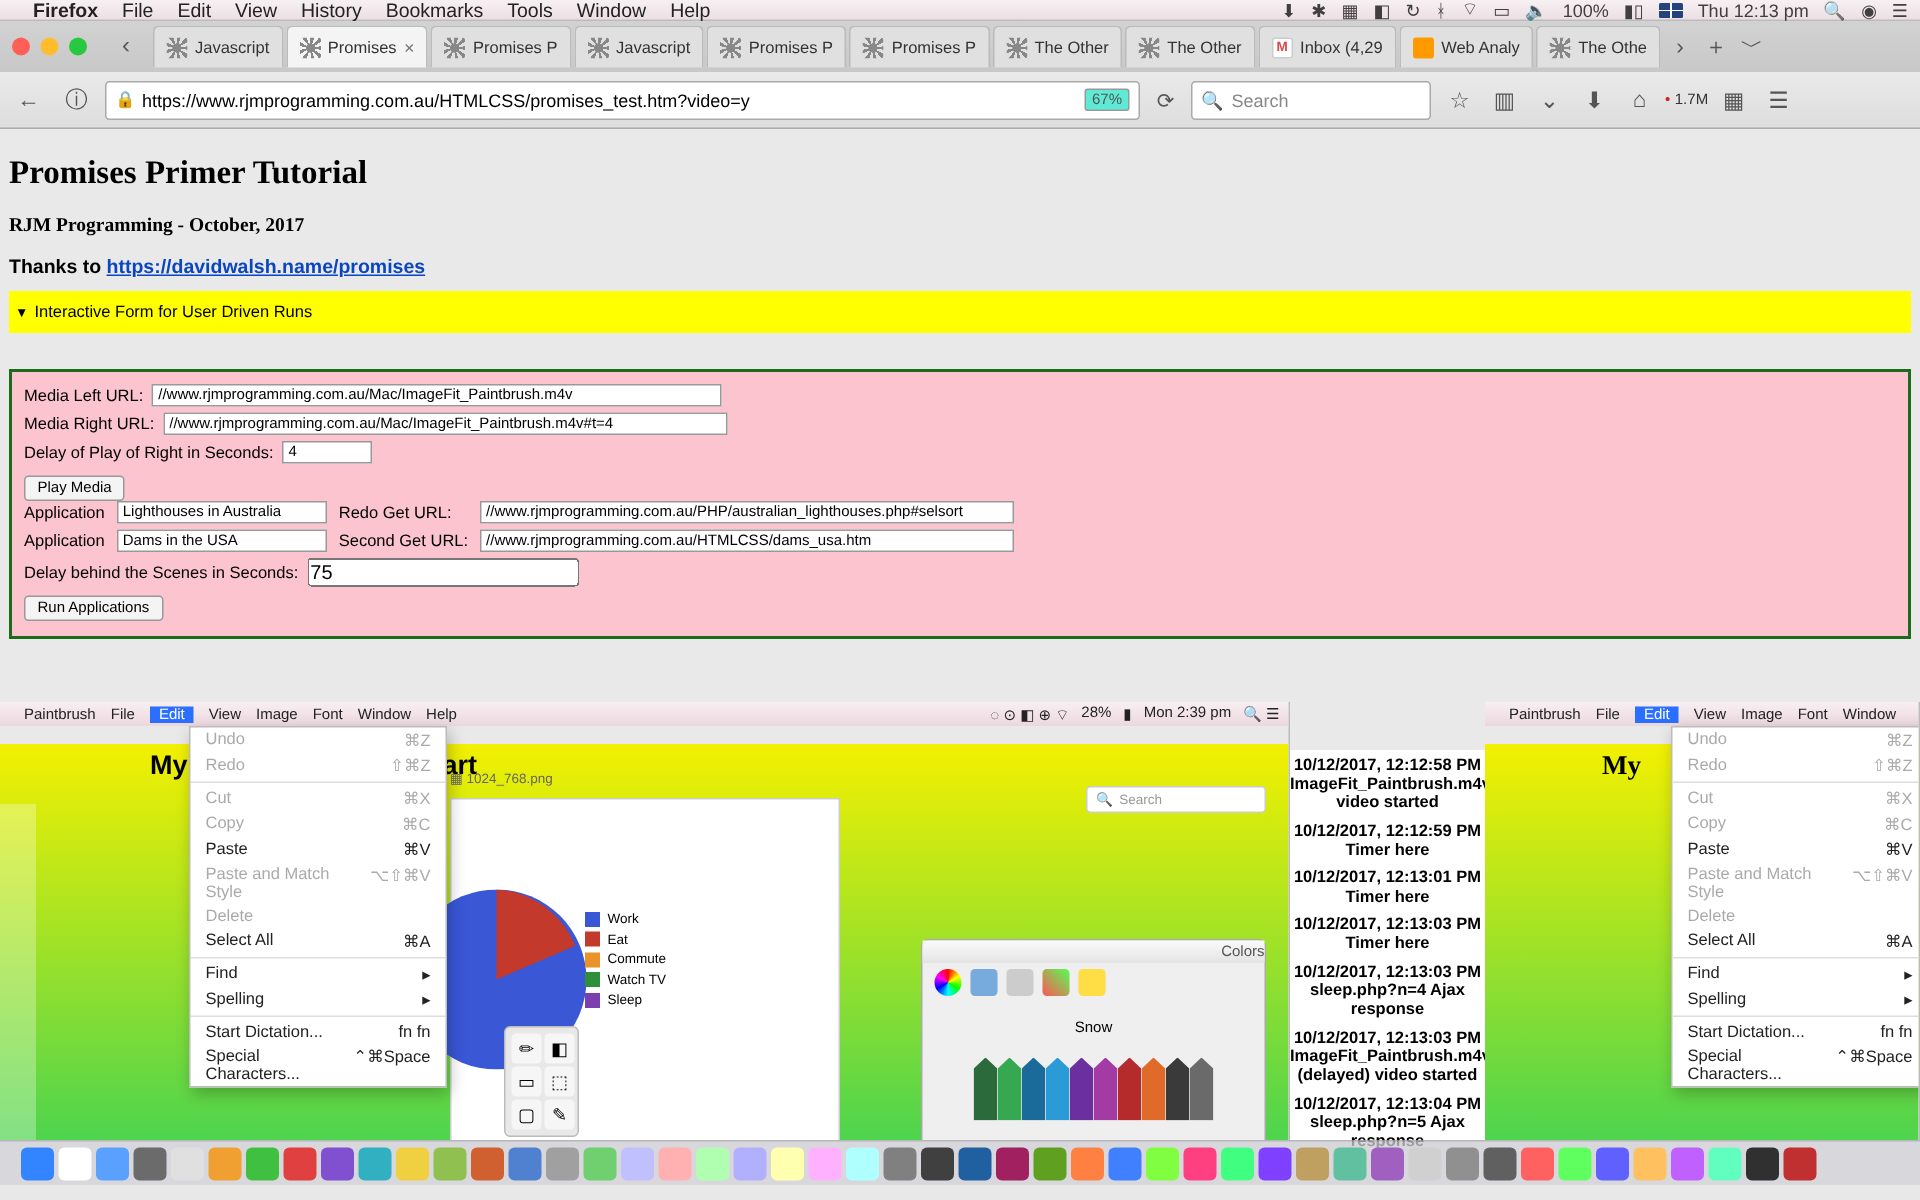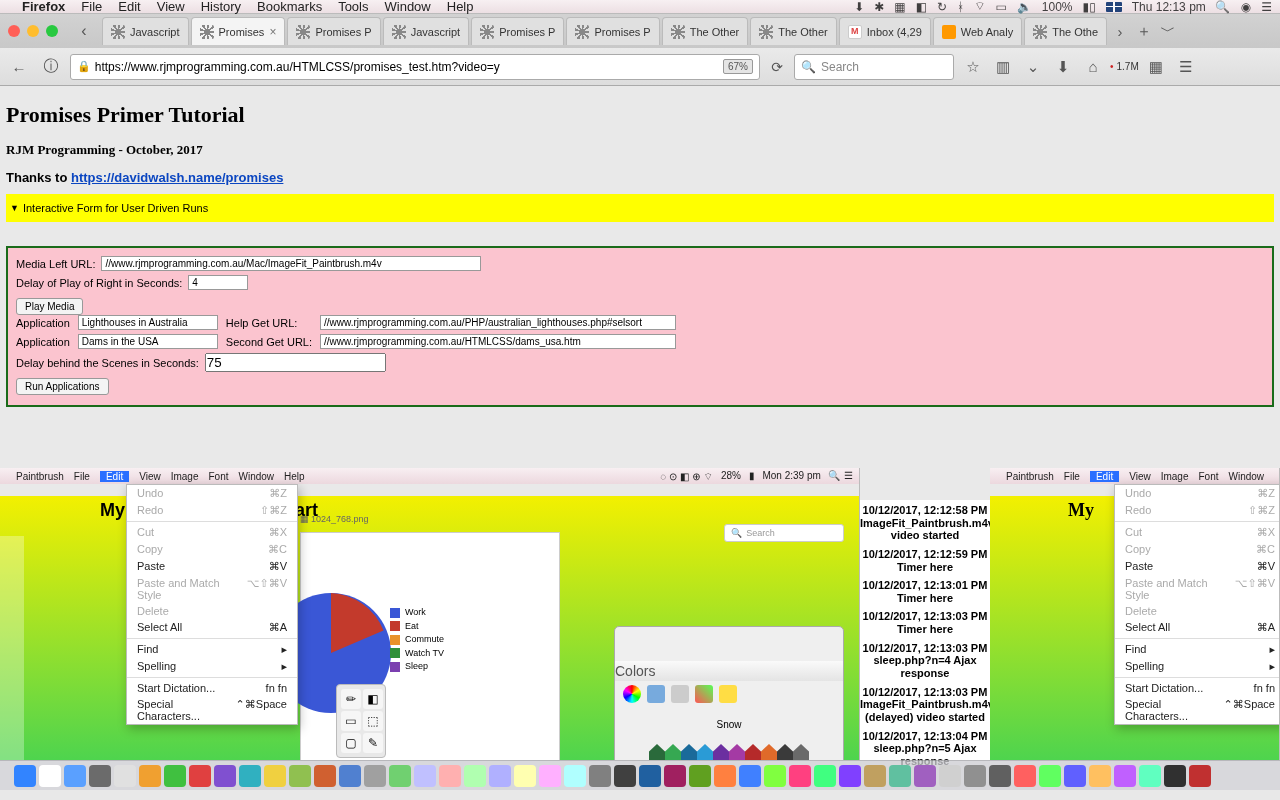--- a/index.html
+++ b/index.html
@@ -30,21 +30,21 @@
 .fv-gmail::after { content:"M"; position:absolute; inset:0; text-align:center; font-size:9px; font-weight:bold; color:#d44; }
 .fv-ga { background:#f90; border-radius:50%; }
 .tab .close { color:#777; font-size:12px; }
 .tab-plus, .tab-chev, .tab-arrow { width: 22px; text-align:center; color:#555; font-size:15px; }
 
 .ff-toolbar { height: 38px; display: flex; align-items: center; padding: 0 6px; gap: 6px; background: linear-gradient(#eaeaea,#ddd); border-bottom:1px solid #aaa; }
 .tb-btn { width: 26px; height: 26px; display: flex; align-items: center; justify-content: center; color:#555; font-size:15px; }
 .urlbar { flex: 0 0 690px; height: 26px; background:#fff; border:1px solid #aaa; border-radius: 3px; display:flex; align-items:center; padding: 0 6px; font-size:12px; gap:4px; }
 .urlbar .lock { color:#4a4; font-size:11px; }
 .urlbar input { border:none; outline:none; flex:1; font-size:12px; }
-.zoom-badge { font-size:10px; padding:1px 4px; border:1px solid #999; border-radius:2px; color:#555; background:#e5e5e5; }
+.zoom-badge { font-size:10px; padding:1px 4px; border:1px solid #999; border-radius:2px; color:#555; background:#5eead4; }
 .reload { width:22px; text-align:center; font-size:14px; color:#555; }
 .searchbar { width: 160px; height: 26px; background:#fff; border:1px solid #aaa; border-radius:3px; display:flex; align-items:center; padding:0 6px; font-size:12px; color:#888; gap:5px; }
 .tb-right { display:flex; align-items:center; gap:4px; }
 .badge-17m { font-size:10px; color:#333; }
 .badge-17m::before { content:"•"; color:#c22; margin-right:3px; }
 
 
 .page { background:#e9e9e9; height: 704px; overflow:hidden; position:relative; font-size:11px; color:#000; }
 .page-inner { padding: 6px 6px; }
 h1.ptitle { font-family: "Times New Roman", serif; font-size: 22px; font-weight:bold; margin: 10px 0 14px; }
@@ -85,21 +85,21 @@
 .dd-sep { height:1px; background:#ddd; margin:2px 0; }
 
 .shot-canvas { position:absolute; top:28px; left:0; right:0; bottom:0; background:linear-gradient(#f3f000,#4ed44e); }
 .shot-canvas .hdr { font-family:"Times New Roman",serif; font-weight:bold; font-size:18px; text-align:left; padding:4px 10px; color:#000; }
 .shot2 .shot-canvas .hdr { padding-left: 78px; }
 .piearea { position:absolute; left:300px; top:36px; width:260px; height:240px; background:#fff; border:1px solid #ccc; padding:6px; }
 .legend { position:absolute; left:390px; top:110px; font-size:9px; line-height:1.5; }
 .legend div { display:flex; align-items:center; gap:5px; }
 .sw { width:10px; height:10px; }
 .colors-win { position:absolute; left:614px; top:130px; width:230px; height:158px; background:#efefef; border:1px solid #aaa; border-radius:5px; }
-.colors-win .cw-title { text-align:left; font-size:14px; padding:2px 0; color:#555; background:linear-gradient(#fafafa,#e4e4e4);margin-top:34px; }
+.colors-win .cw-title { text-align:right; font-size:10px; padding:2px 0; color:#555; background:linear-gradient(#fafafa,#e4e4e4); }
 .colors-win .cw-tabs { display:flex; gap:6px; padding:4px 8px; }
 .colors-win .cw-tabs span { width:18px; height:18px; border-radius:3px; display:inline-block; }
 .colors-win .cw-body { text-align:center; font-size:10px; margin-top:12px; }
 .crayons { display:flex; justify-content:center; gap:0; margin-top:14px; }
 .crayons span { width:16px; height:42px; clip-path: polygon(50% 0, 100% 18%, 100% 100%, 0 100%, 0 18%); }
 .tool-pal { position:absolute; left:336px; top:188px; width:50px; background:#e8e8e8; border:1px solid #bbb; border-radius:4px; display:grid; grid-template-columns:1fr 1fr; gap:2px; padding:4px; }
 .tool-pal span{ width:20px;height:20px;display:flex;align-items:center;justify-content:center;font-size:12px; background:#f6f6f6;border-radius:3px;}
 .finder-sidebar { position:absolute; left:0; top:40px; bottom:0; width:24px; background:rgba(255,255,255,0.3);} 
 .finder-window-tab { position:absolute; left:300px; top:18px; font-size:9px; color:#666; }
 .search-mini { position:absolute; left:724px; top:28px; width:120px; height:18px; background:#fff; border:1px solid #ccc; border-radius:3px; font-size:9px; color:#999; padding:1px 6px; display:flex; align-items:center; gap:4px;}
@@ -239,29 +239,33 @@
         <span class="tri">▼</span>
         <span>Interactive Form for User Driven Runs</span>
       </div>
 
       <div class="form-block">
         <div class="frow">
           <label>Media Left URL:</label>
           <input type="text" style="width: 380px;" value="//www.rjmprogramming.com.au/Mac/ImageFit_Paintbrush.m4v">
         </div>
         <div class="frow">
+          <label>Media Right URL:</label>
+          <input type="text" style="width: 376px;" value="//www.rjmprogramming.com.au/Mac/ImageFit_Paintbrush.m4v#t=4">
+        </div>
+        <div class="frow">
           <label>Delay of Play of Right in Seconds:</label>
           <input type="text" class="num" value="4" style="">
         </div>
         <button class="btn-sm">Play Media</button>
 
         <div class="appgrid">
           <label>Application</label>
           <input type="text" value="Lighthouses in Australia" style="">
-          <label>Help Get URL:</label>
+          <label>Redo Get URL:</label>
           <input type="text" value="//www.rjmprogramming.com.au/PHP/australian_lighthouses.php#selsort" style="">
 
           <label>Application</label>
           <input type="text" value="Dams in the USA" style="">
           <label>Second Get URL:</label>
           <input type="text" value="//www.rjmprogramming.com.au/HTMLCSS/dams_usa.htm" style="">
         </div>
         <div class="delay-row">
           <label>Delay behind the Scenes in Seconds:</label>
           <input type="text" class="num" value="75" style="">

